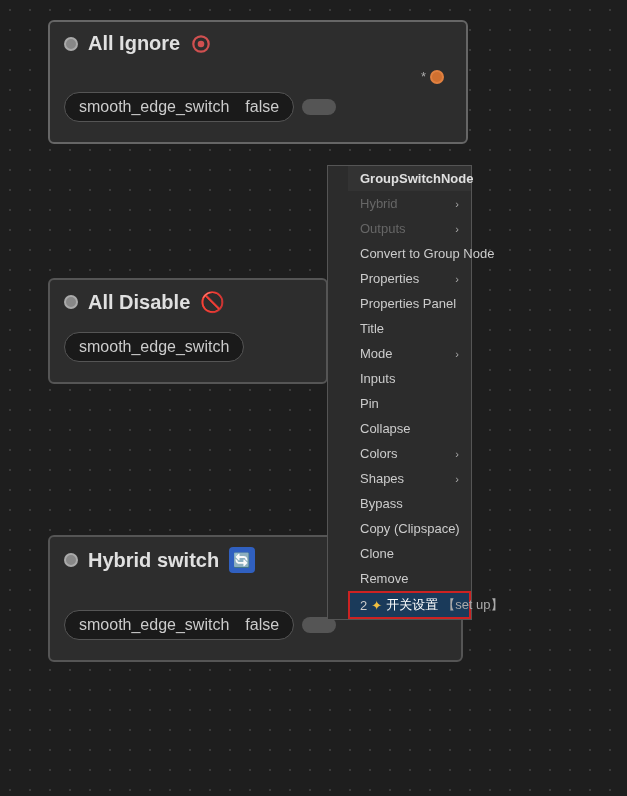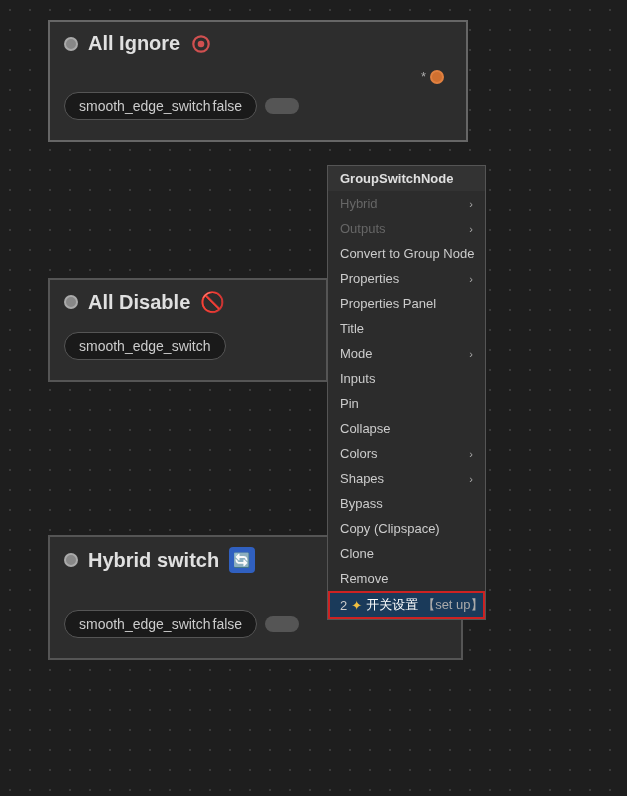--- a/index.html
+++ b/index.html
@@ -22,21 +22,21 @@
       background-size: 20px 20px;
       position: absolute;
       top: 0; left: 0;
     }
 
     
     .node {
       position: absolute;
       background: #2d2d2d;
       border: 2px solid #555;
-      border-radius: 0;
+      border-radius: 6px;
       min-width: 250px;
       padding-bottom: 16px;
     }
 
     .node-header {
       display: flex;
       align-items: center;
       padding: 10px 14px 8px 14px;
       gap: 10px;
     }
@@ -95,24 +95,24 @@
       gap: 8px;
       padding: 4px 0;
     }
 
     .input-pill {
       background: #1a1a1a;
       border: 1px solid #555;
       border-radius: 20px;
       padding: 5px 14px;
       color: #ccc;
-      font-size: 14px;
-      display: flex;
-      align-items: center;
-      gap: 2px;
+      font-size: 16px;
+      display: flex;
+      align-items: center;
+      gap: 16px;
     }
 
     .toggle-switch {
       width: 34px;
       height: 16px;
       background: #555;
       border-radius: 8px;
       position: relative;
       flex-shrink: 0;
     }
@@ -164,25 +164,26 @@
       border-radius: 4px;
       font-size: 14px;
       color: white;
     }
 
     
     .context-menu {
       position: absolute;
       top: 165px;
       left: 327px;
-      width: 159px;
+      width: 145px;
       background: #2c2c2c;
       border: 1px solid #555;
       z-index: 100;
       font-size: 13px;
+      padding-left: 20px;
     }
 
     .context-menu-item {
       padding: 5px 12px;
       color: #ccc;
       cursor: pointer;
       display: flex;
       align-items: center;
       justify-content: space-between;
       white-space: nowrap;

